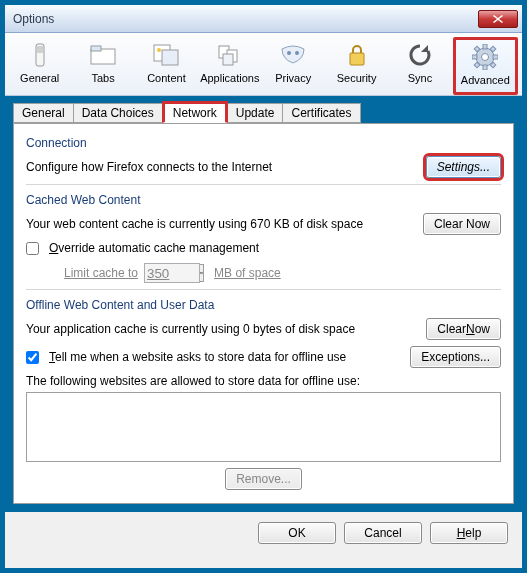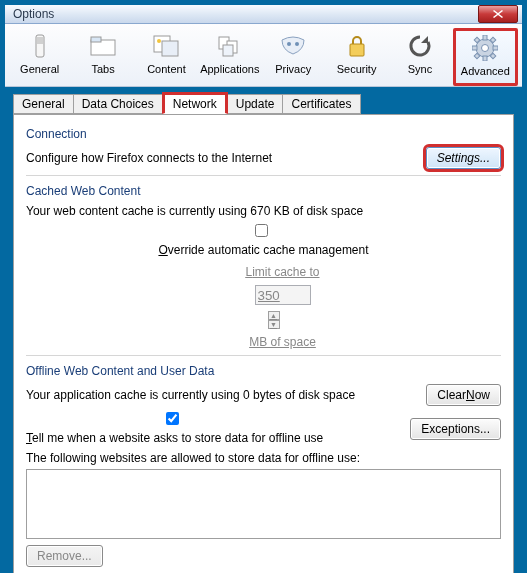--- a/index.html
+++ b/index.html
@@ -95,21 +95,21 @@
     background:#fff;
     flex:1;
     padding: 10px 12px 8px 12px;
     overflow:hidden;
   }
   .group-label {
     color:#1a3e78;
     margin: 2px 0 6px 0;
   }
   hr.sep { border:none; border-top:1px solid #d6d6d6; margin:6px 0 8px 0; }
-  .row { display:flex; align-items:center; gap:6px;flex-direction:column; }
+  .row { display:flex; align-items:center; gap:6px; }
   .row-between { display:flex; align-items:center; justify-content:space-between; gap:8px; }
   .btn {
     min-width:74px;
     height:22px;
     padding: 0 10px;
     border: 1px solid #8a8a8a;
     border-radius:3px;
     background: linear-gradient(to bottom,#fcfcfc,#e4e4e4);
     font-size:12px;
     display:inline-flex; align-items:center; justify-content:center;
@@ -269,20 +269,23 @@
         <button class="btn highlight-red">
             <span>Settings...</span>
           </button>
       </div>
 
       <hr class="sep">
 
       <div class="group-label">Cached Web Content</div>
       <div class="row-between">
         <span>Your web content cache is currently using 670 KB of disk space</span>
+        <button class="btn">
+            <span>Clear Now</span>
+          </button>
       </div>
       <div class="small-gap"></div>
       <div class="row">
         <input type="checkbox" style="">
         <label><span class="underline-key">O</span><span>verride automatic cache management</span></label>
       </div>
       <div class="row disabled-text" style="padding-left:38px; margin-top:8px;text-decoration:underline;">
         <span><span class="underline-key">L</span><span>imit cache to</span></span>
         <input class="num-input" disabled="" value="350" style="">
         <span class="spinner">
@@ -305,21 +308,21 @@
           <input type="checkbox" checked="" style="">
           <label><span class="underline-key">T</span><span>ell me when a website asks to store data for offline use</span></label>
         </div>
         <button class="btn">
             <span>Exceptions...</span>
           </button>
       </div>
       <div class="small-gap"></div>
       <div>The following websites are allowed to store data for offline use:</div>
       <div class="listbox"></div>
-      <div style="display:flex; justify-content:flex-start; margin-top:6px;">
+      <div style="display:flex; justify-content:center; margin-top:6px;">
         <button class="btn disabled" disabled="">
             <span>Remove...</span>
           </button>
       </div>
 
     </div>
   </div>
 
   <div class="bottom-buttons">
     <button class="btn" style="min-width:78px">

